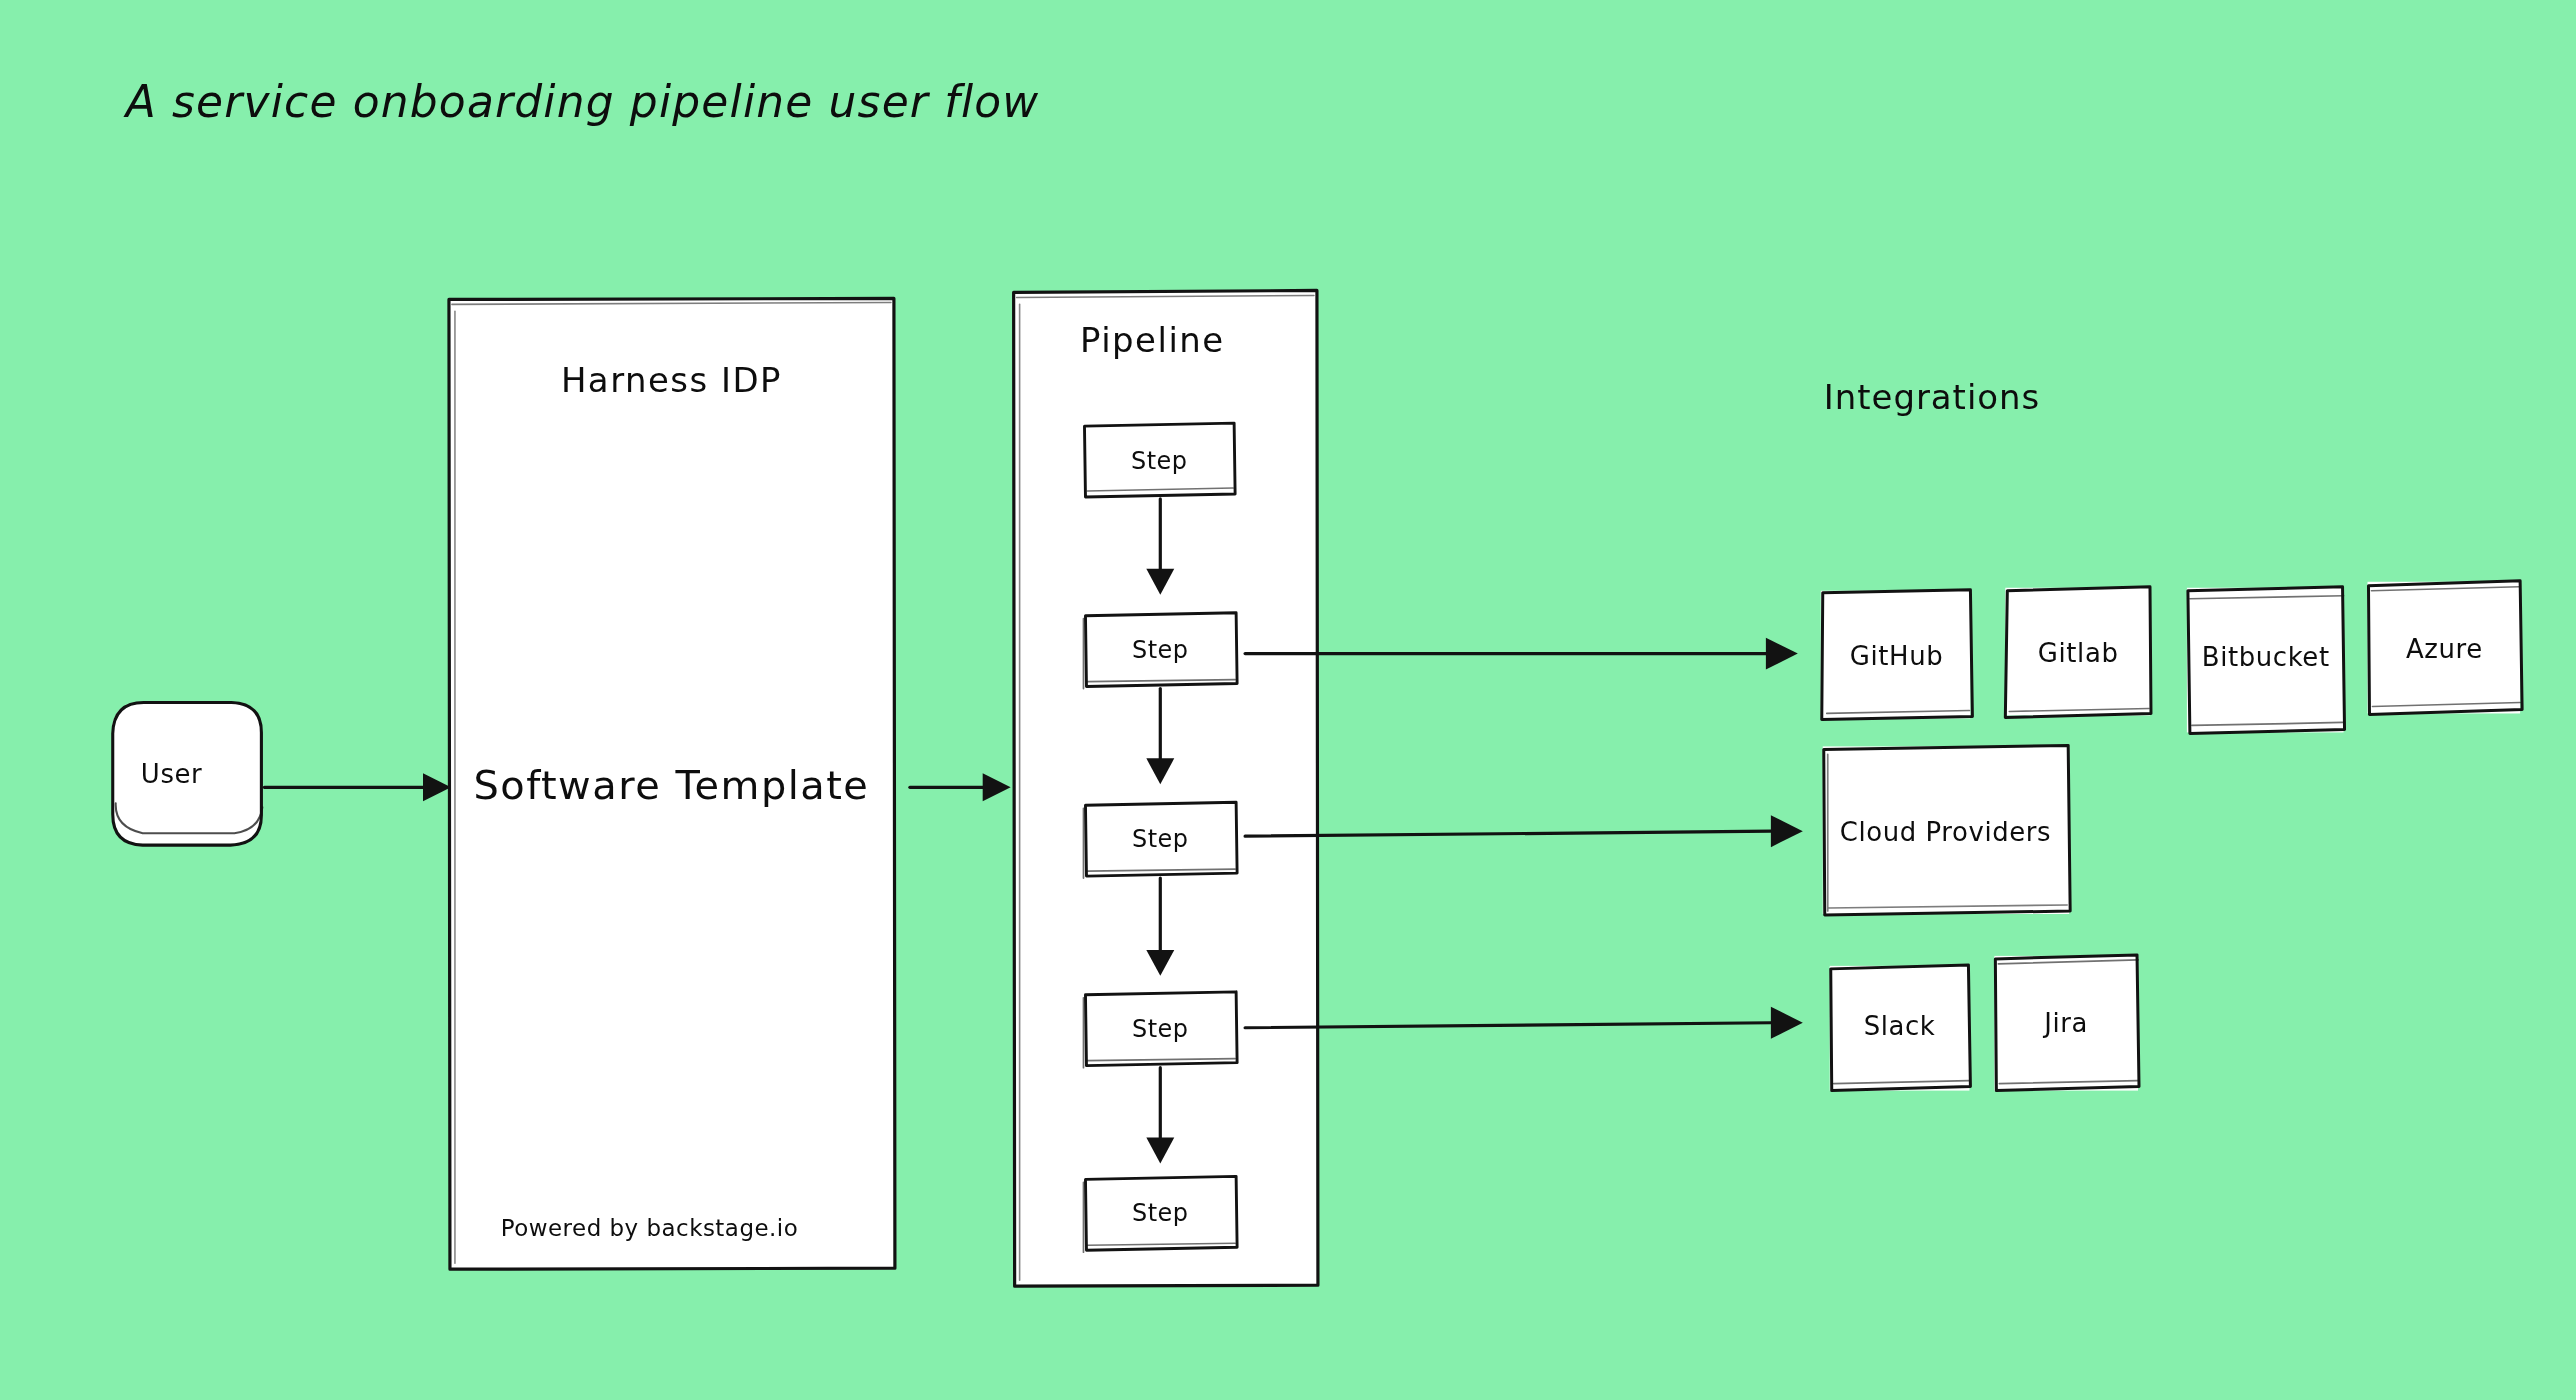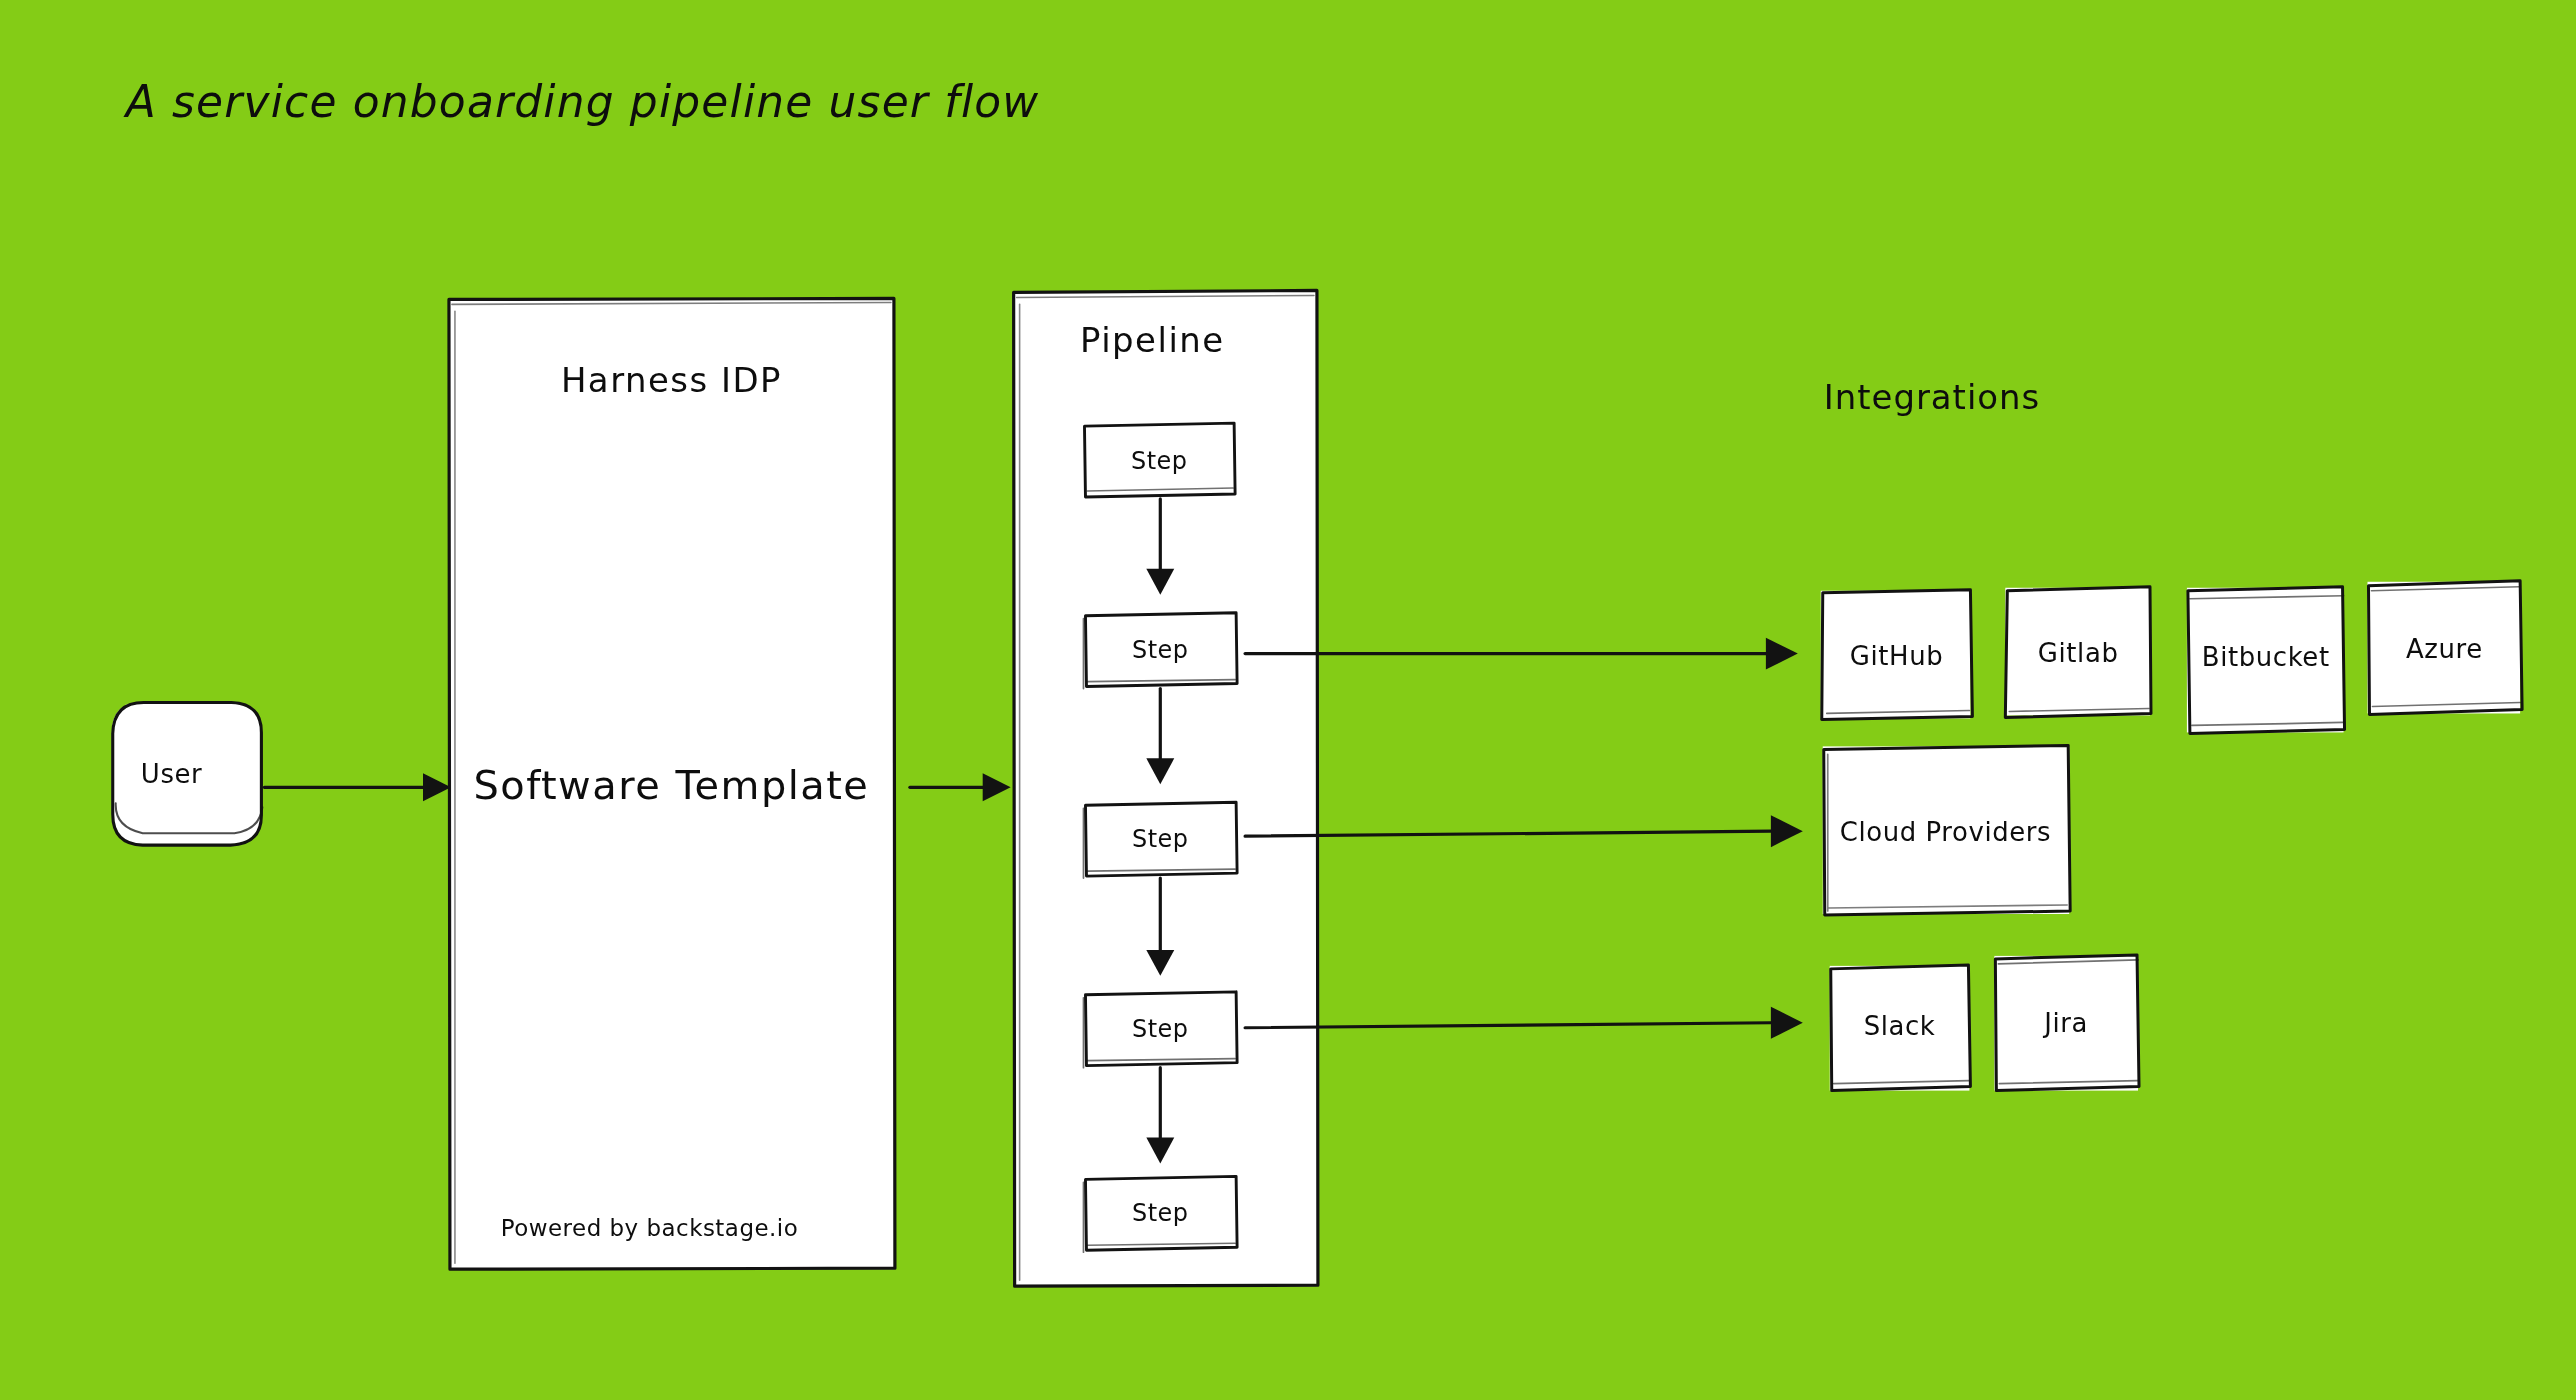--- a/index.html
+++ b/index.html
@@ -10,21 +10,21 @@
   body {
     width: 2576px;
     height: 1401px;
     overflow: hidden;
     font-family: "DejaVu Sans", sans-serif;
   }
   #canvas {
     position: relative;
     width: 2576px;
     height: 1401px;
-    background: #84cc16;
+    background: #86efac;
   }
   svg#diagram {
     position: absolute;
     left: 0;
     top: 0;
     width: 2576px;
     height: 1401px;
   }
   .hand-text {
     font-family: "DejaVu Sans", sans-serif;

